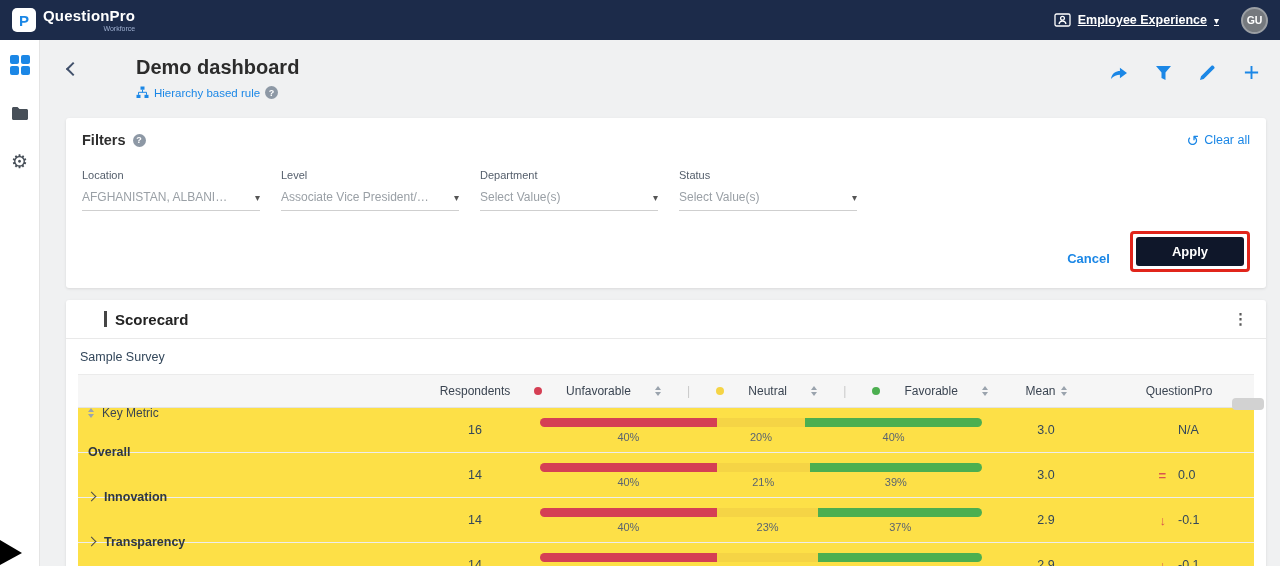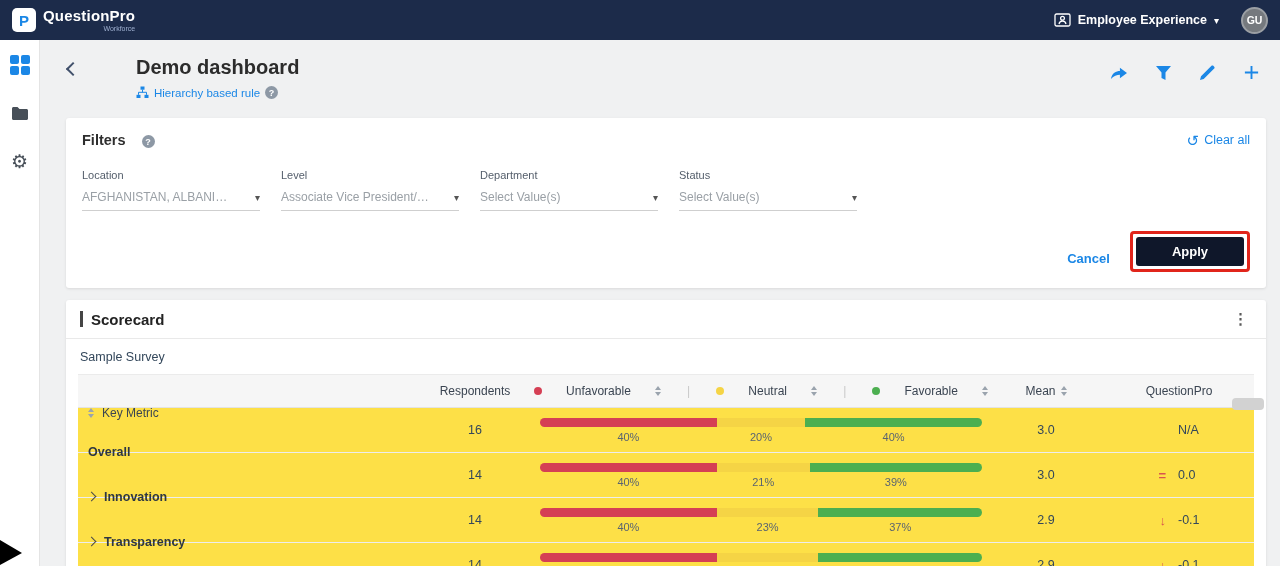--- a/index.html
+++ b/index.html
@@ -9,21 +9,21 @@
   
   .topbar { position:absolute; top:0; left:0; right:0; height:40px; background:#1c2b4a;
     display:flex; align-items:center; justify-content:space-between; padding:0 12px; z-index:30; }
   .brand { display:flex; align-items:center; gap:7px; }
   .logo { width:24px; height:24px; background:#fff; border-radius:5px; display:flex; align-items:center; justify-content:center;
     color:#1B87E6; font-weight:bold; font-size:15px; }
   .brand-text { display:flex; flex-direction:column; line-height:1; }
   .brand-name { color:#fff; font-size:15px; font-weight:bold; letter-spacing:.2px; }
   .brand-sub { color:#9fb0d0; font-size:7px; text-align:right; margin-top:2px; }
   .topbar-right { display:flex; align-items:center; gap:14px; }
-  .product-switcher { display:flex; align-items:center; gap:7px; color:#fff; cursor:pointer; }
+  .product-switcher { display:flex; align-items:center; gap:7px; color:#fff; cursor:pointer;text-decoration:underline; }
   .product-name { font-size:12.5px; font-weight:bold; }
   .caret { font-size:10px; color:#fff; }
   .avatar { width:27px; height:27px; border-radius:50%; background:#75797e; border:2px solid #9b9fa4;
     color:#fff; font-size:10.5px; font-weight:bold; display:flex; align-items:center; justify-content:center;margin-left:8px; }
 
   
   .sidebar { position:absolute; top:40px; left:0; bottom:0; width:40px; background:#fff; border-right:1px solid #e4e4e4;
     display:flex; flex-direction:column; align-items:center; padding-top:13px; gap:24px; z-index:20; }
   .side-item { width:24px; height:24px; display:flex; align-items:center; justify-content:center; cursor:pointer; }
   .grid-icon { display:grid; grid-template-columns:9px 9px; grid-template-rows:9px 9px; gap:2px; }
@@ -42,41 +42,41 @@
     display:inline-flex; align-items:center; justify-content:center; flex:0 0 auto; }
   .header-actions { margin-left:auto; display:flex; align-items:center; gap:27px; padding-top:8px; padding-right:6px; }
   .icon-btn { cursor:pointer; display:flex; align-items:center; justify-content:center; }
 
   
   .card { background:#fff; border-radius:3px; box-shadow:0 1px 3px rgba(0,0,0,.10); }
 
   
   .filters-card { padding:14px 16px 16px; }
   .filters-head { display:flex; align-items:center; justify-content:space-between; }
-  .filters-title-wrap { display:flex; align-items:flex-end; gap:16px; }
+  .filters-title-wrap { display:flex; align-items:center; gap:7px; }
   .filters-title { font-size:14.5px; font-weight:bold; color:#2e2e2e; }
   .clear-all { display:flex; align-items:center; gap:5px; color:#1B87E6; font-size:12.5px; cursor:pointer; }
   .undo { font-size:15px; line-height:1; }
   .fields { display:flex; gap:21px; margin-top:21px; }
   .field { width:178px; }
   .field-label { font-size:11px; color:#545e6b; margin-bottom:9px; }
   .field-control { display:flex; align-items:center; justify-content:space-between; border-bottom:1px solid #cfcfcf;
     padding-bottom:6px; cursor:pointer; }
   .field-value { font-size:12px; color:#9aa0a6; white-space:nowrap; overflow:hidden; text-overflow:ellipsis; max-width:152px; }
   .field-caret { font-size:10px; color:#555; }
   .filters-actions { display:flex; align-items:center; justify-content:flex-end; gap:20px; margin-top:20px; }
   .cancel { color:#1B87E6; font-size:13px; font-weight:bold; cursor:pointer;margin-top:14px; }
   .apply-annotation { border:3px solid #e1251b; border-radius:4px; padding:3px; }
   .apply { background:#0f172a; color:#fff; border:none; border-radius:3px; padding:7px 36px; font-size:13px; font-weight:bold;
     font-family:"Liberation Sans", sans-serif; cursor:pointer; }
 
   
   .scorecard { margin-top:12px; position:relative; padding-bottom:4px; }
   .widget-head { display:flex; align-items:center; justify-content:space-between; padding:10px 14px; border-bottom:1px solid #e9e9e9; }
-  .widget-title-wrap { display:flex; align-items:center; gap:8px; }
+  .widget-title-wrap { display:flex; align-items:center; gap:8px;margin-left:24px; }
   .accent-bar { width:3px; height:16px; background:#454545; }
   .widget-title { font-size:15px; font-weight:bold; color:#232323; }
   .kebab { font-size:15px; font-weight:bold; color:#5a5a5a; cursor:pointer; padding:0 4px; }
   .survey-name { padding:11px 14px 10px; font-size:12.5px; color:#33475b; }
 
   .table { margin:0 12px; }
   .thead { display:flex; align-items:center; height:34px; background:#f6f6f6; border-top:1px solid #ebebeb;
     border-bottom:1px solid #e3e3e3; font-size:12px; color:#3b4552; }
   .col-metric { width:338px; display:flex; align-items:center; gap:8px; padding-left:10px;margin-top:43px; }
   .col-resp { width:118px; text-align:center; }

